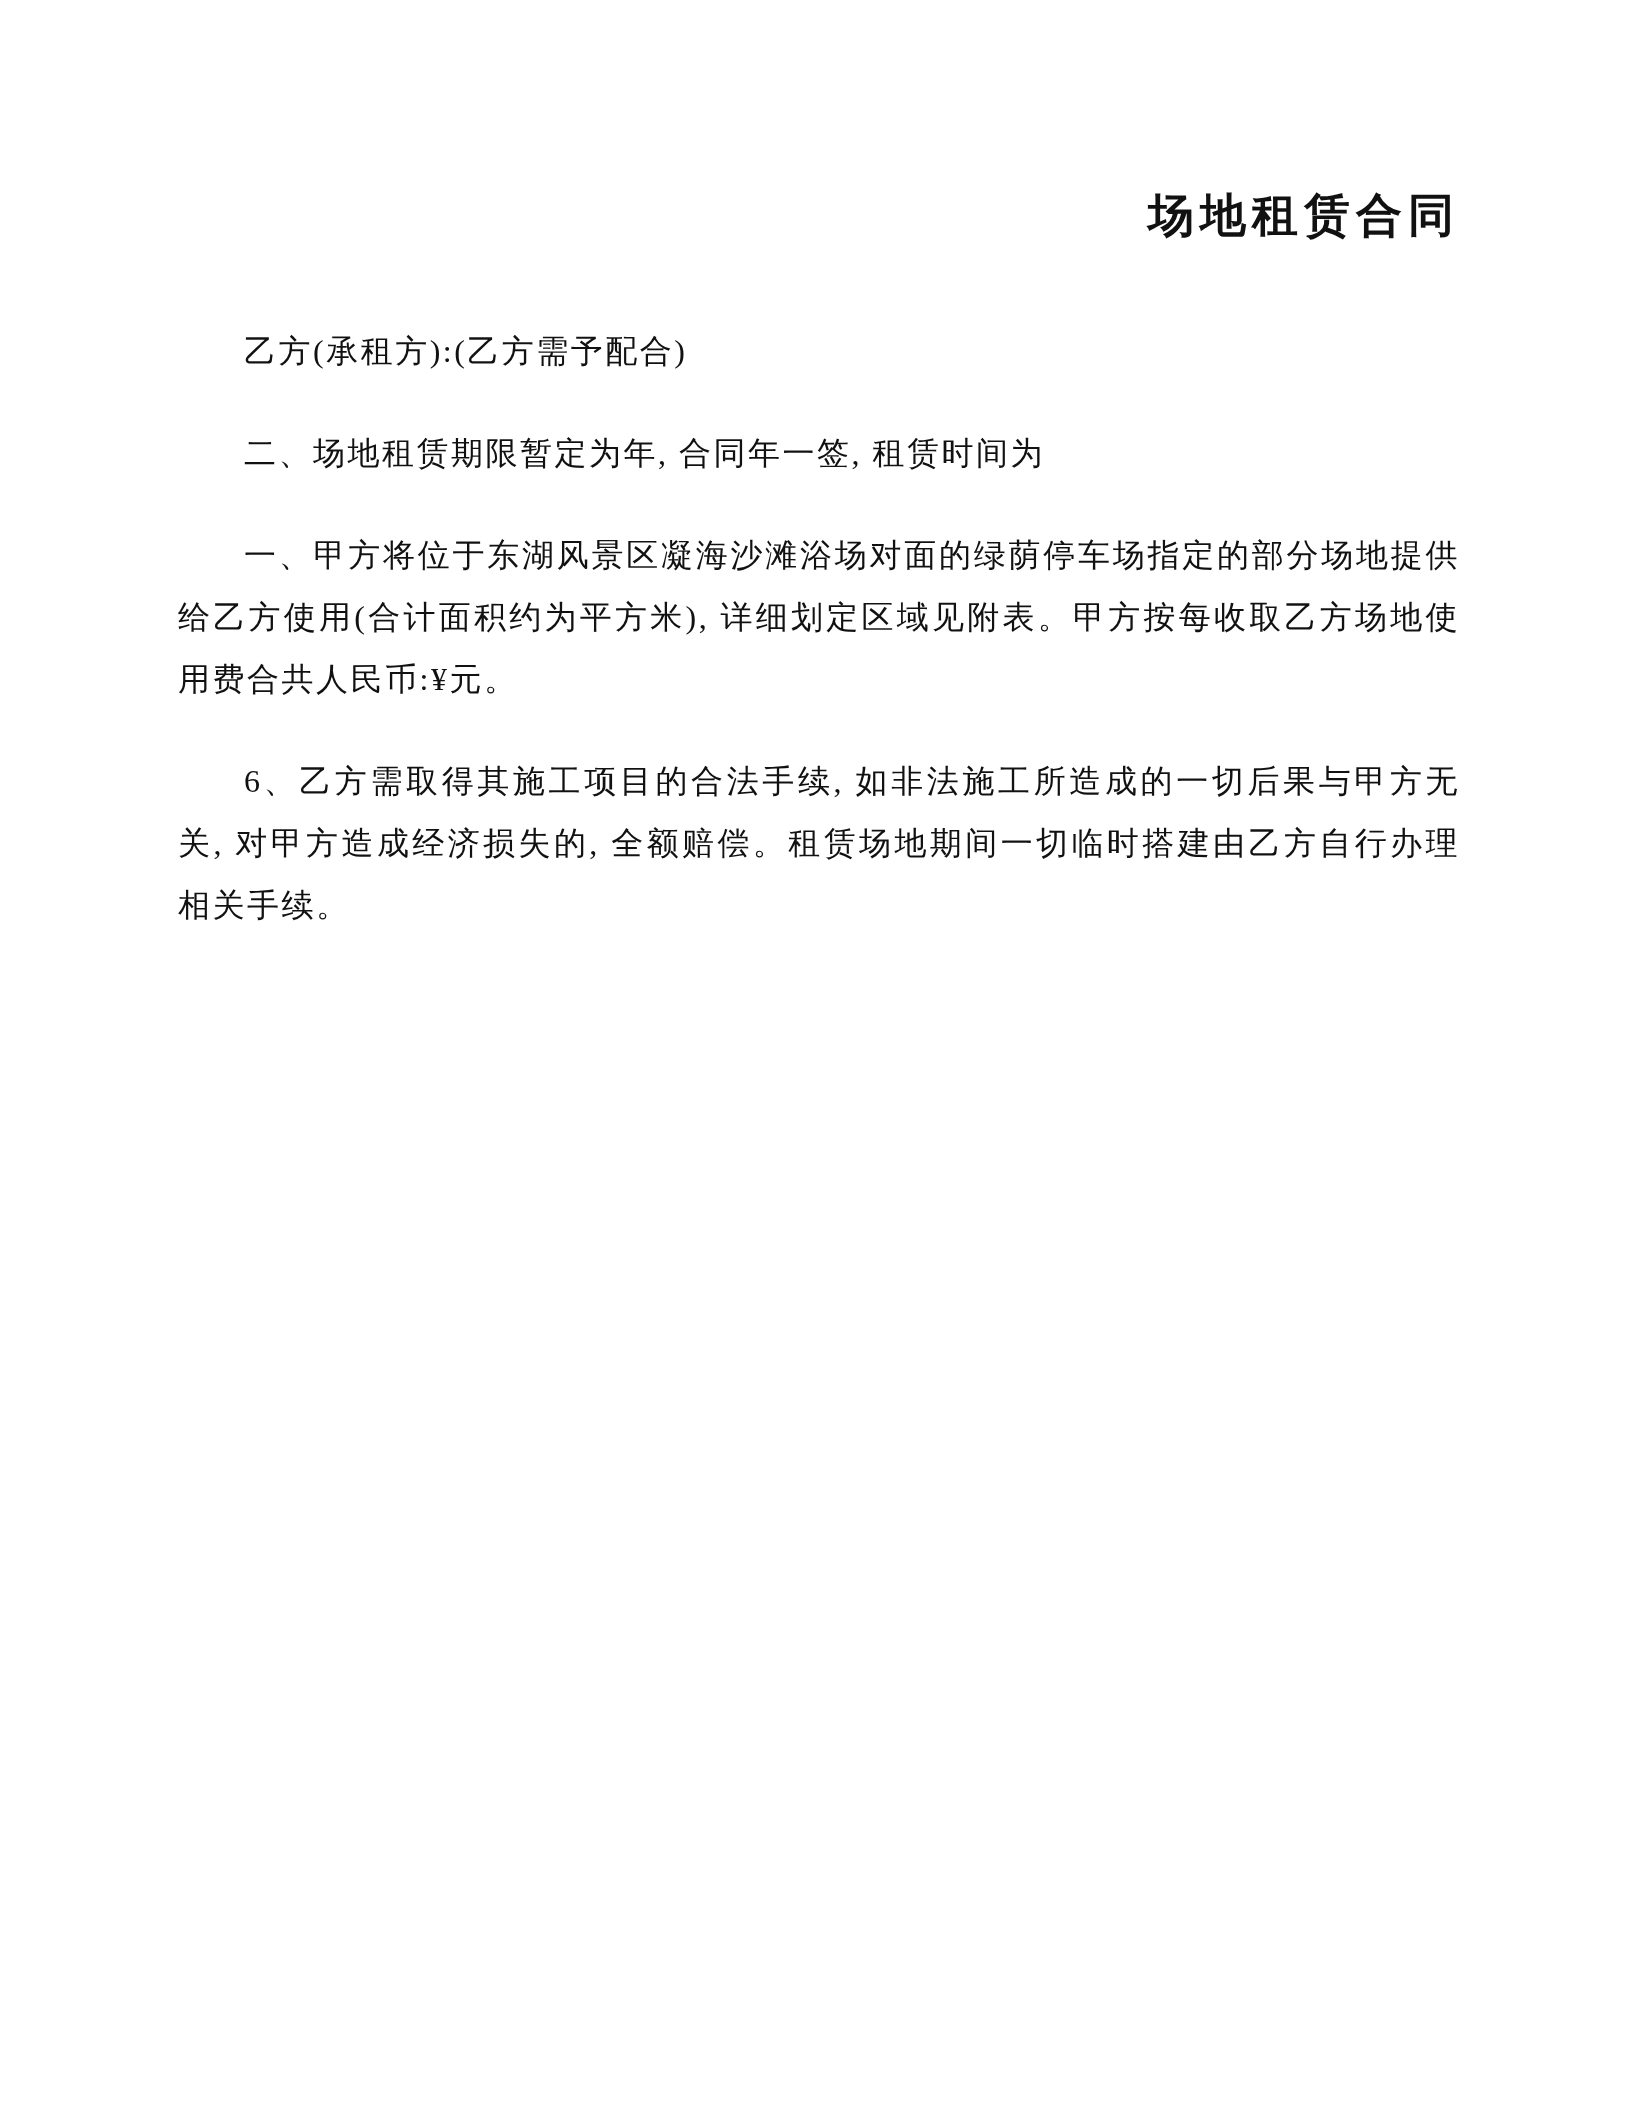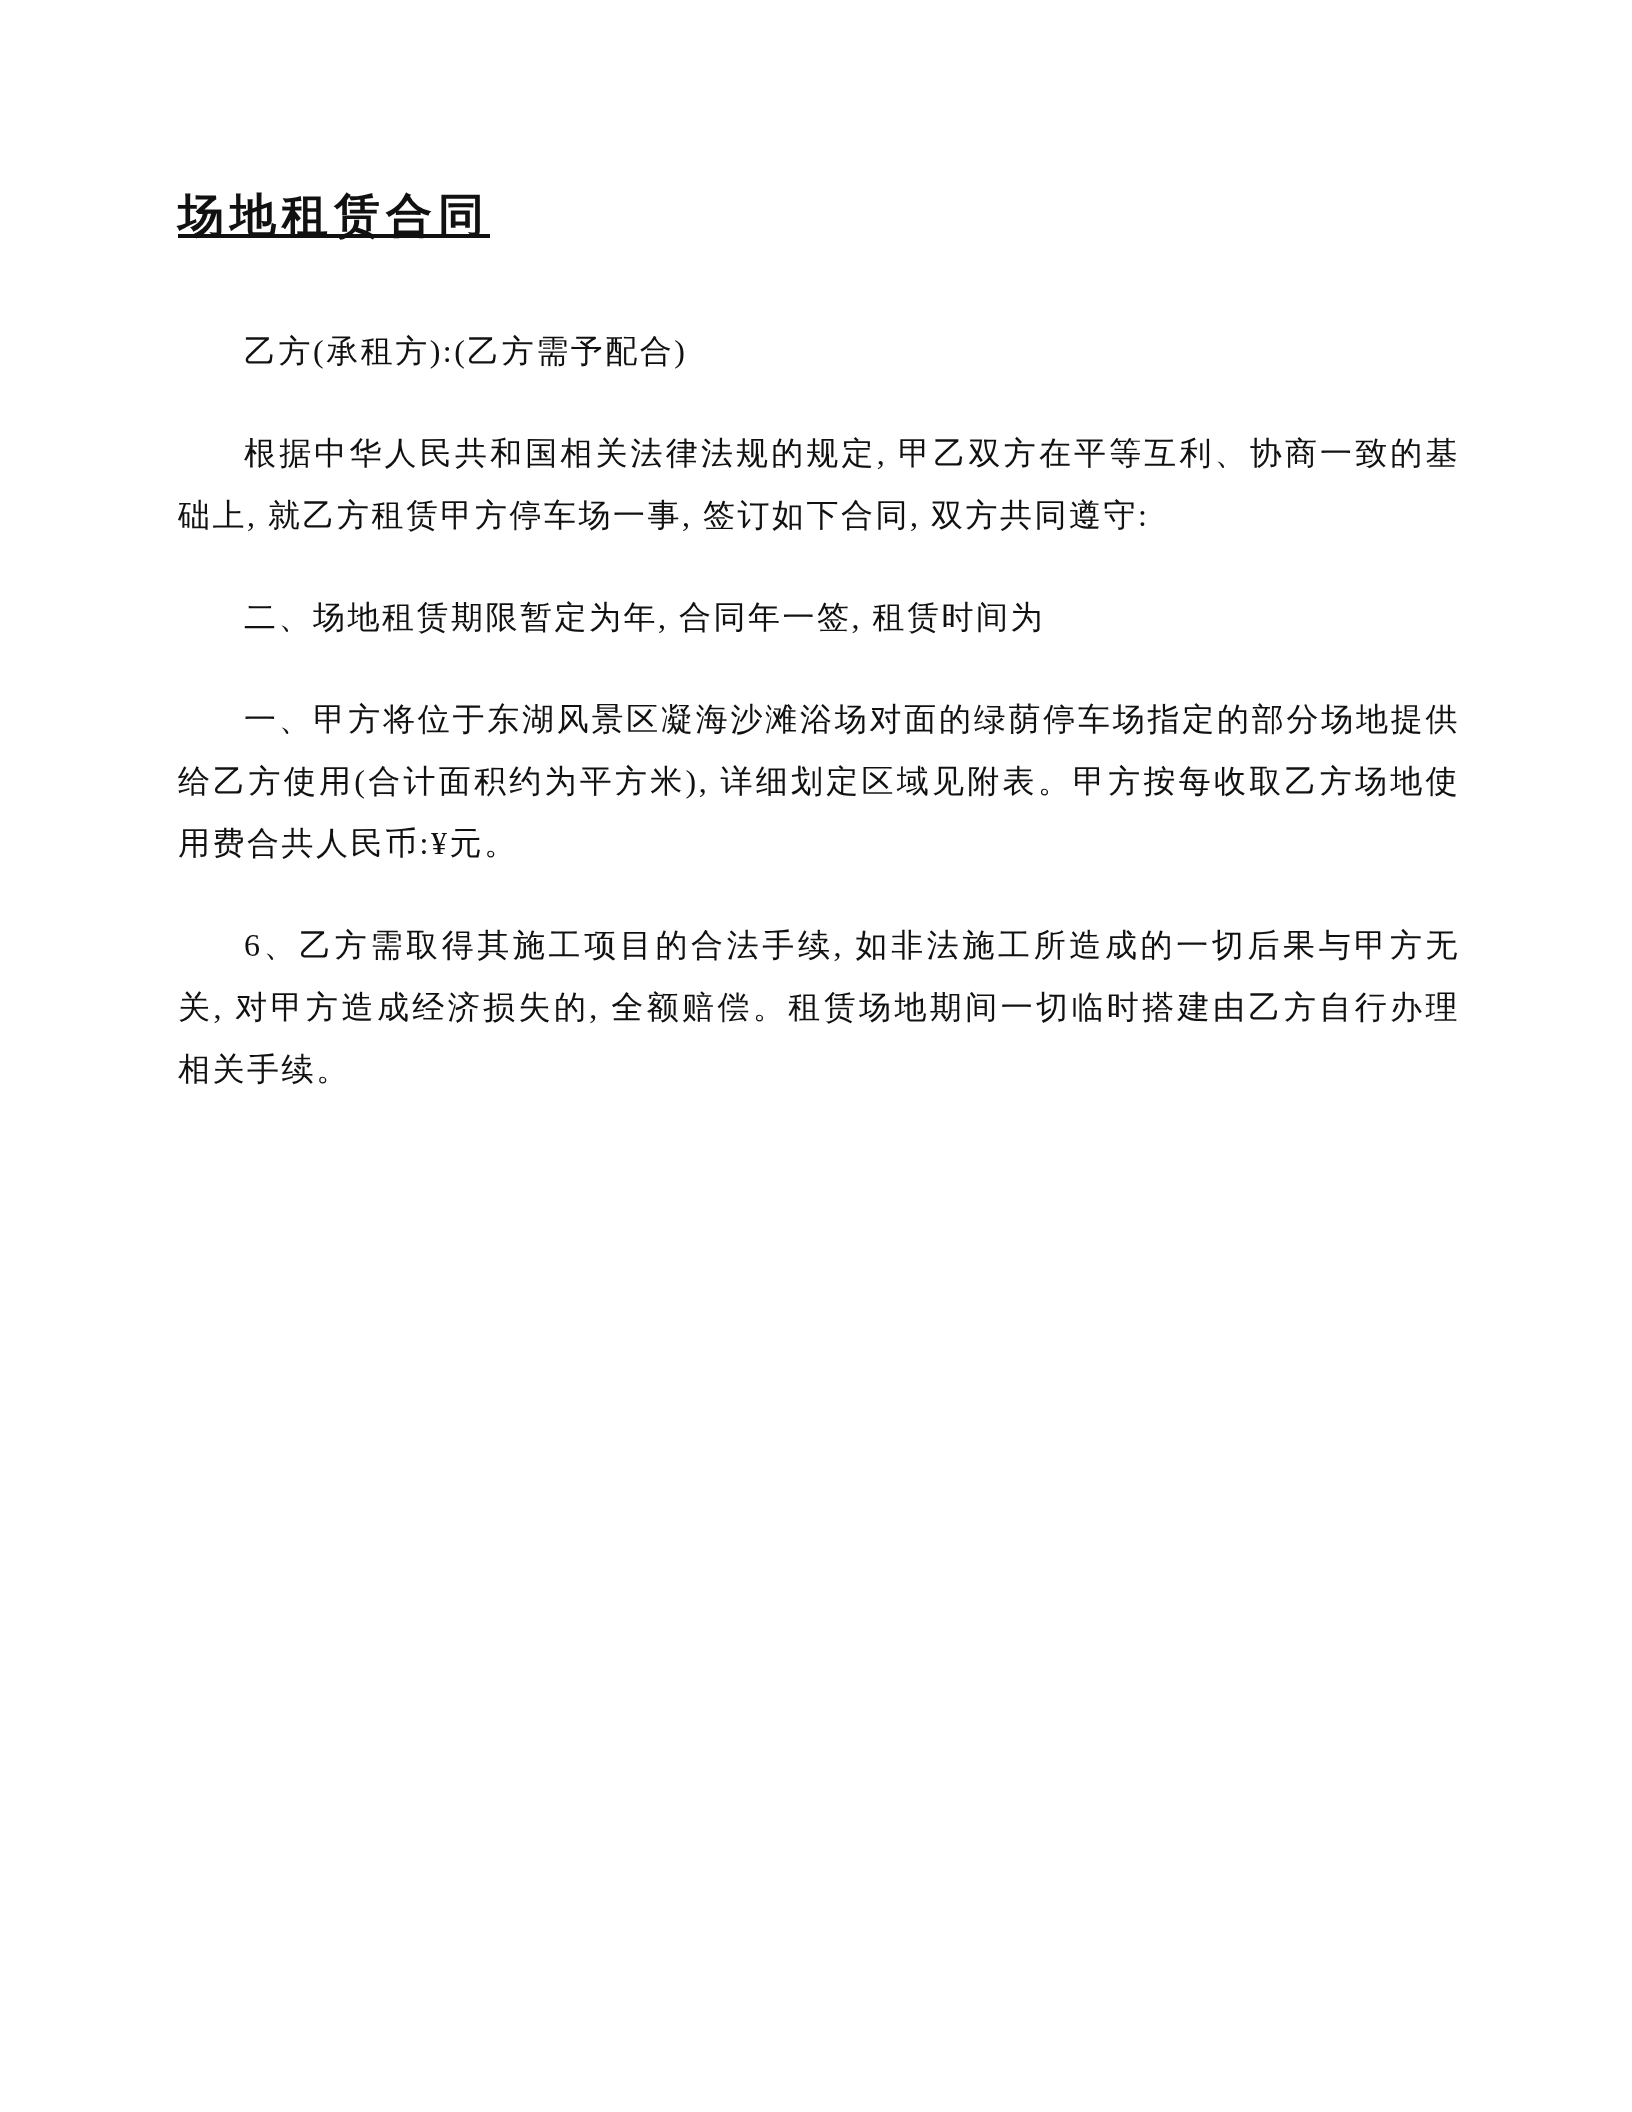--- a/index.html
+++ b/index.html
@@ -17,25 +17,24 @@
   .page {
     box-sizing: border-box;
     width: 1632px;
     height: 2112px;
     padding: 150px 172px 0 178px;
     background: #ffffff;
   }
   .doc-title {
     font-size: 46px;
     font-weight: bold;
-    text-align: left;
+    text-align: right;
     letter-spacing: 6px;
     line-height: 60px;
     margin: 36px 0 74px 0;
-    text-decoration: underline;
   }
   .para {
     font-size: 32px;
     line-height: 62px;
     letter-spacing: 2.5px;
     text-align: justify;
     text-indent: 66px;
     margin: 0 0 40px 0;
     word-break: break-all;
   }
@@ -43,21 +42,20 @@
 </head>
 <body>
 
 <div class="page">
 
   <h1 class="doc-title">场地租赁合同</h1>
 
 
   <p class="para">乙方(承租方):(乙方需予配合)</p>
 
-  <p class="para">根据中华人民共和国相关法律法规的规定, 甲乙双方在平等互利、协商一致的基础上, 就乙方租赁甲方停车场一事, 签订如下合同, 双方共同遵守:</p>
 
   <p class="para">二、场地租赁期限暂定为年, 合同年一签, 租赁时间为</p>
 
   <p class="para">一、甲方将位于东湖风景区凝海沙滩浴场对面的绿荫停车场指定的部分场地提供给乙方使用(合计面积约为平方米), 详细划定区域见附表。甲方按每收取乙方场地使用费合共人民币:¥元。</p>
 
 
 
 
   <p class="para">6、乙方需取得其施工项目的合法手续, 如非法施工所造成的一切后果与甲方无关, 对甲方造成经济损失的, 全额赔偿。租赁场地期间一切临时搭建由乙方自行办理相关手续。</p>
 

